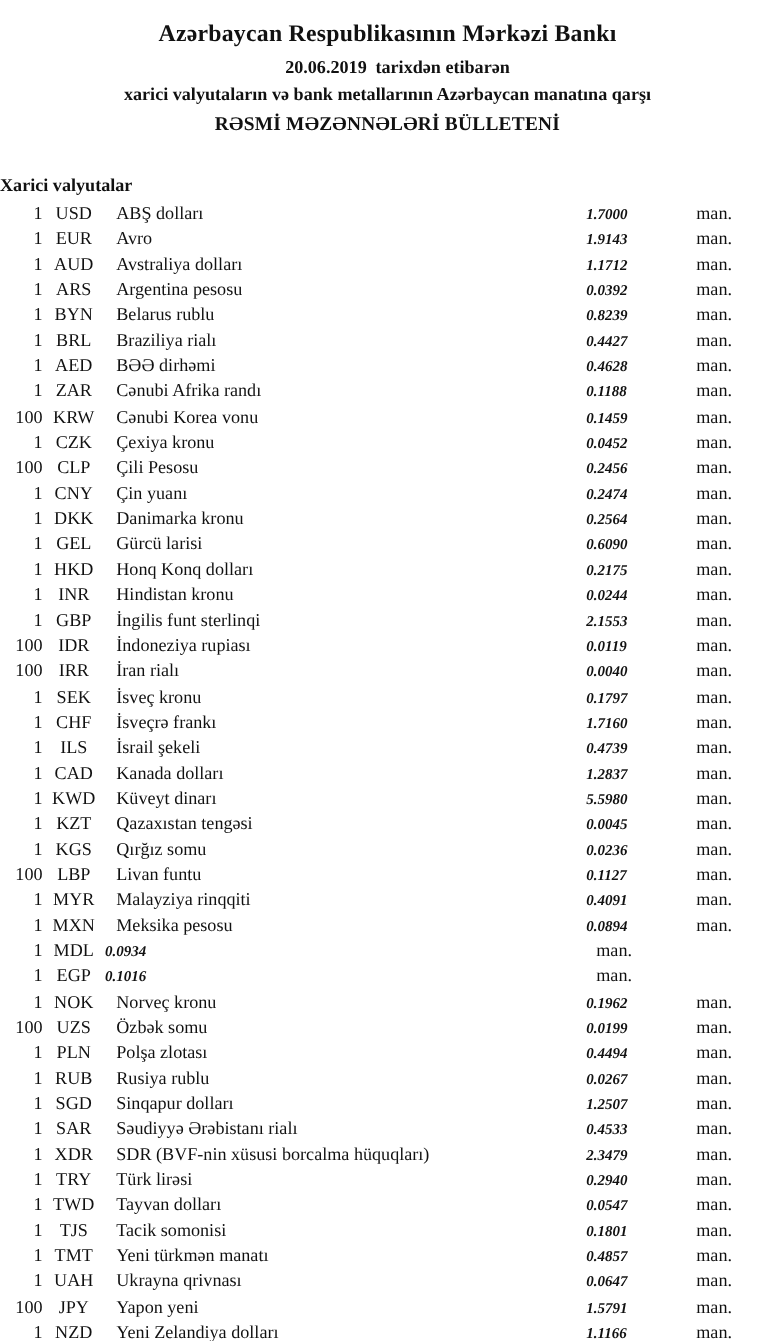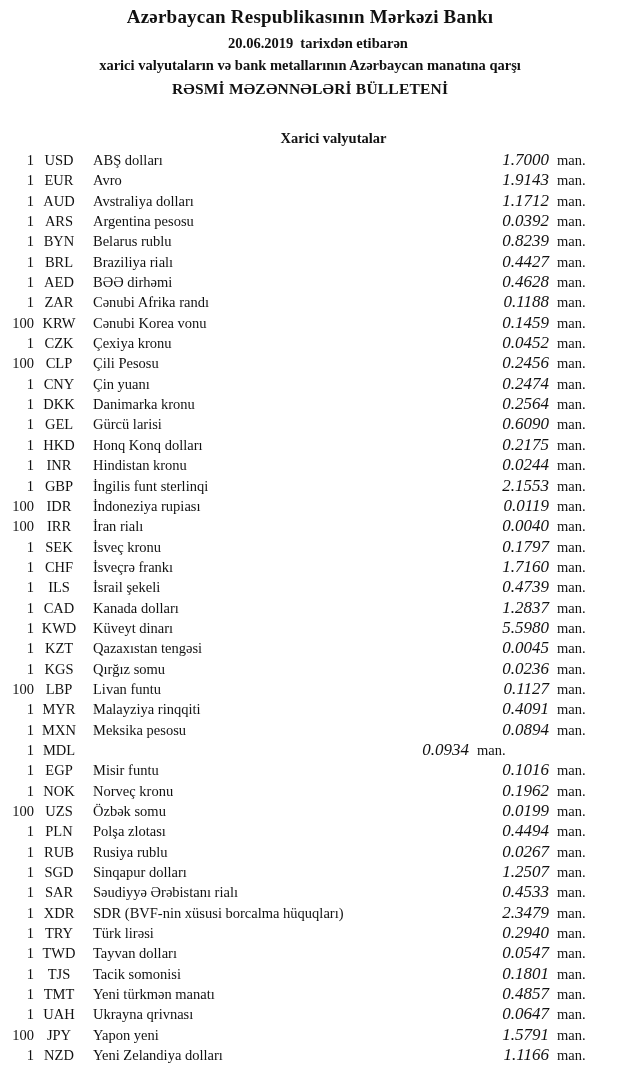--- a/index.html
+++ b/index.html
@@ -10,21 +10,21 @@
   .page {
     position: relative;
     width: 620px;
     height: 1073px;
     background: #ffffff;
     color: #111111;
     font-family: "Liberation Serif", "DejaVu Serif", serif;
     overflow: hidden;
   }
   .doc-title {
-    margin-top: 5px;
+    margin-top: 16px;
     text-align: center;
     font-weight: bold;
     font-size: 19px;
     line-height: 24px;
     letter-spacing: 0.2px;
   }
   .doc-line {
     text-align: center;
     font-weight: bold;
     font-size: 14.5px;
@@ -34,43 +34,41 @@
   .doc-line .date-text { margin-right: 7px; margin-left: 16px; }
   .doc-bulletin {
     text-align: center;
     font-weight: bold;
     font-size: 15.5px;
     line-height: 17px;
     margin-top: 7px;
     letter-spacing: 0.2px;
   }
   .section-title {
-    text-align: center;
     font-weight: bold;
     font-size: 14.5px;
     line-height: 16px;
     margin-top: 33px;
-    padding-left: 47px;
   }
   .rates-table {
     margin-top: 4px;
     padding: 0 27px 0 8px;
   }
   .row {
     display: grid;
     grid-template-columns: 26px 50px 1fr 80px 44px;
     height: 20.35px;
     line-height: 20.35px;
     font-size: 14.5px;
     white-space: nowrap;
   }
   .qty  { text-align: right; }
   .code { text-align: center; }
   .name { text-align: left; padding-left: 9px; overflow: hidden; }
-  .rate { text-align: right; font-weight: normal; font-style: italic; font-size: 17px; }
+  .rate { font-weight: bold; font-style: italic; font-size: 12px; }
   .unit { text-align: left; padding-left: 8px; }
 </style>
 </head>
 <body>
 
 <div class="page">
 
   <div class="doc-title">Azərbaycan Respublikasının Mərkəzi Bankı</div>
 
   <div class="doc-line">
@@ -319,21 +317,20 @@
   <div class="row">
     <span class="qty">1</span>
     <span class="code">MDL</span>
     <span class="rate">0.0934</span>
     <span class="unit">man.</span>
   </div>
 
   <div class="row">
     <span class="qty">1</span>
     <span class="code">EGP</span>
-    <span class="name">Misir funtu</span>
     <span class="rate">0.1016</span>
     <span class="unit">man.</span>
   </div>
 
   <div class="row">
     <span class="qty">1</span>
     <span class="code">NOK</span>
     <span class="name">Norveç kronu</span>
     <span class="rate">0.1962</span>
     <span class="unit">man.</span>

